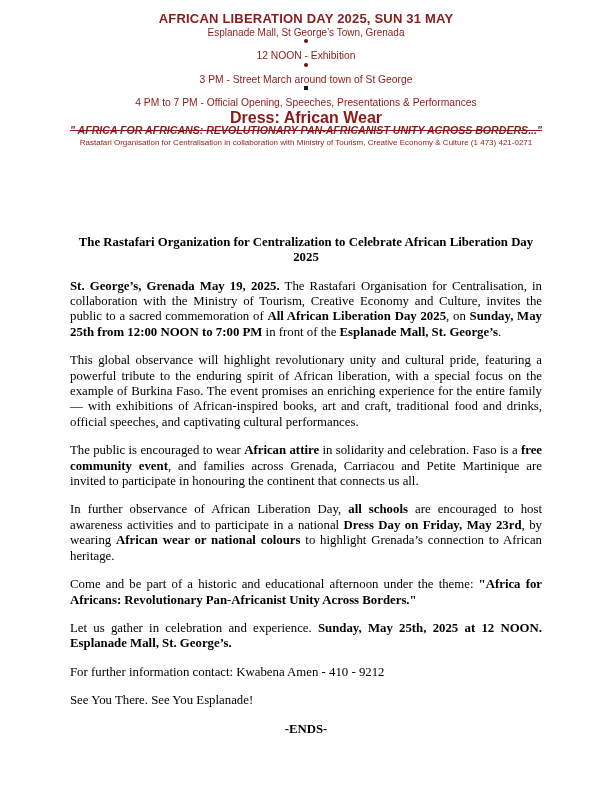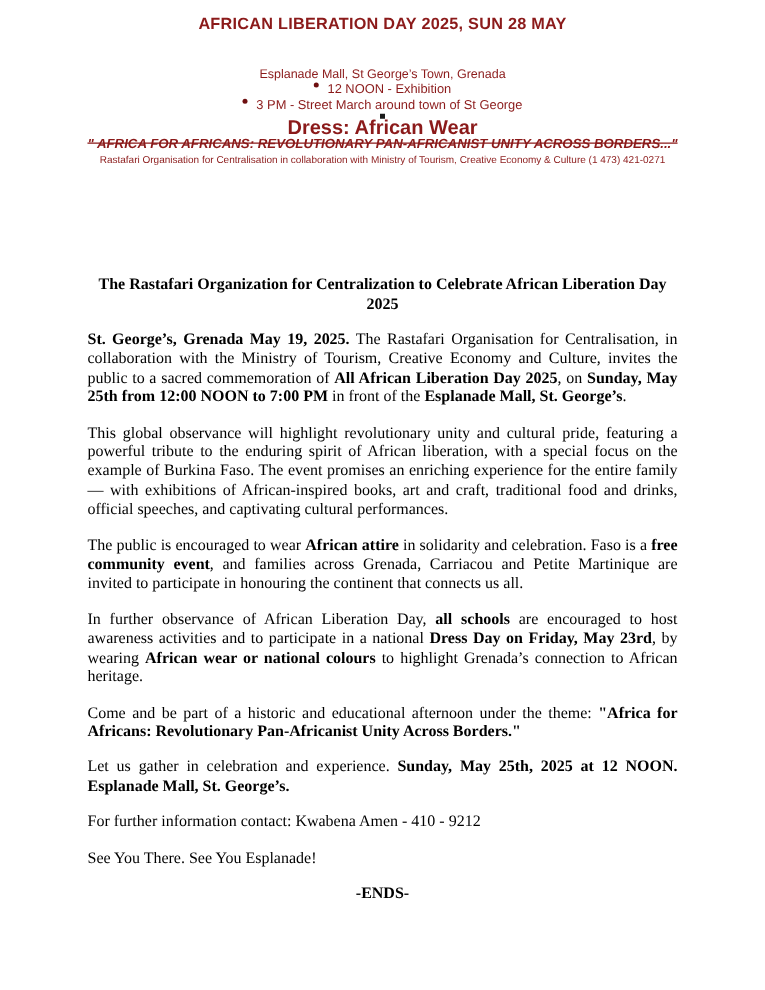--- a/index.html
+++ b/index.html
@@ -21,28 +21,29 @@
   }
   .header-title {
     font-size: 13px;
     font-weight: bold;
     letter-spacing: .2px;
     line-height: 15px;
   }
   .header-subtitle {
     font-size: 10px;
     line-height: 13px;
-    margin-top: 27px;
   }
   .bullet-row {
     display: flex;
     justify-content: center;
+    align-items: center;
     gap: 7px;
     font-size: 10.3px;
     line-height: 12.6px;
+    flex-direction: column;
   }
   .bullet-marker { display:inline-block; flex:0 0 auto; }
   .bullet-marker[data-marker="round-red"] {
     width: 4px; height: 4px; border-radius: 50%; background: #6e0f10;
   }
   .bullet-marker[data-marker="square-black"] {
     width: 4px; height: 4px; background: #1a1a1a;
   }
   .dress-line {
     font-size: 16px;
@@ -86,33 +87,34 @@
     font-weight: bold;
     margin-top: 35px;
   }
 </style>
 </head>
 <body>
 
 <div class="page">
 
   <div class="header">
-    <div class="header-title">AFRICAN LIBERATION DAY 2025, SUN 28 MAY</div>
+    <div class="header-title">AFRICAN LIBERATION DAY 2025, SUN 31 MAY</div>
     <div class="header-subtitle">Esplanade Mall, St George’s Town, Grenada</div>
 
     <div class="bullet-row">
       <span class="bullet-marker" data-marker="round-red"></span>
       <span>12 NOON - Exhibition</span>
     </div>
     <div class="bullet-row">
       <span class="bullet-marker" data-marker="round-red"></span>
       <span>3 PM - Street March around town of St George</span>
     </div>
     <div class="bullet-row">
       <span class="bullet-marker" data-marker="square-black"></span>
+      <span>4 PM to 7 PM - Official Opening, Speeches, Presentations &amp; Performances</span>
     </div>
 
     <div class="dress-line">Dress: African Wear</div>
     <div class="theme-quote">" AFRICA FOR AFRICANS: REVOLUTIONARY PAN-AFRICANIST UNITY ACROSS BORDERS..."</div>
     <div class="fine-print">Rastafari Organisation for Centralisation in collaboration with Ministry of Tourism, Creative Economy &amp; Culture (1 473) 421-0271</div>
   </div>
 
   <div class="doc-body">
     <div class="doc-title">
       <div>The Rastafari Organization for Centralization to Celebrate African Liberation Day 2025</div>

